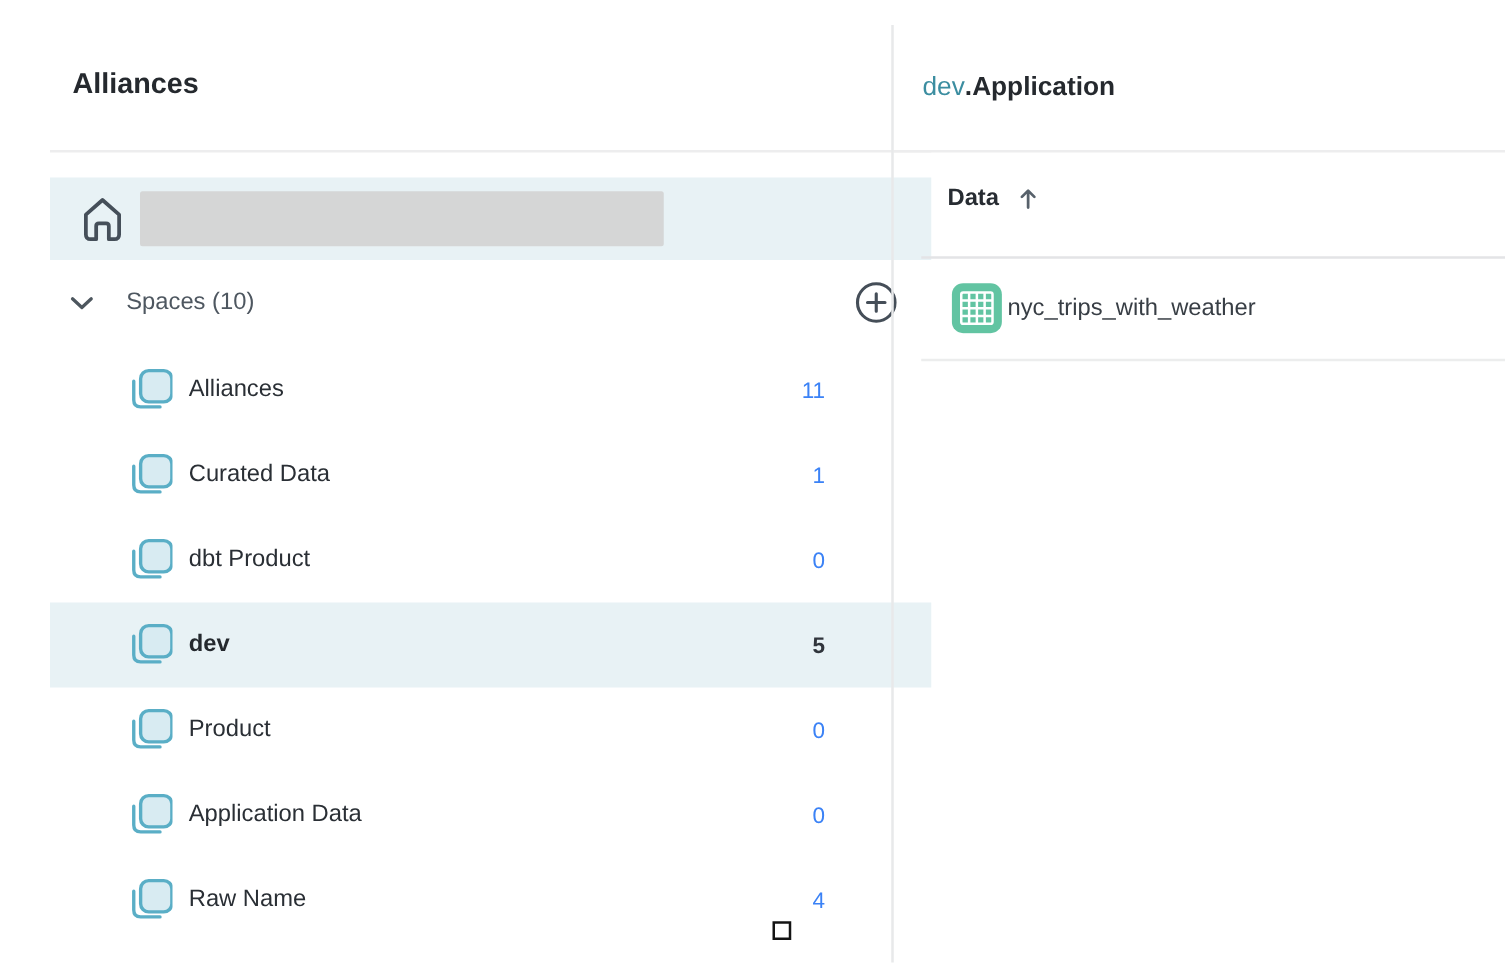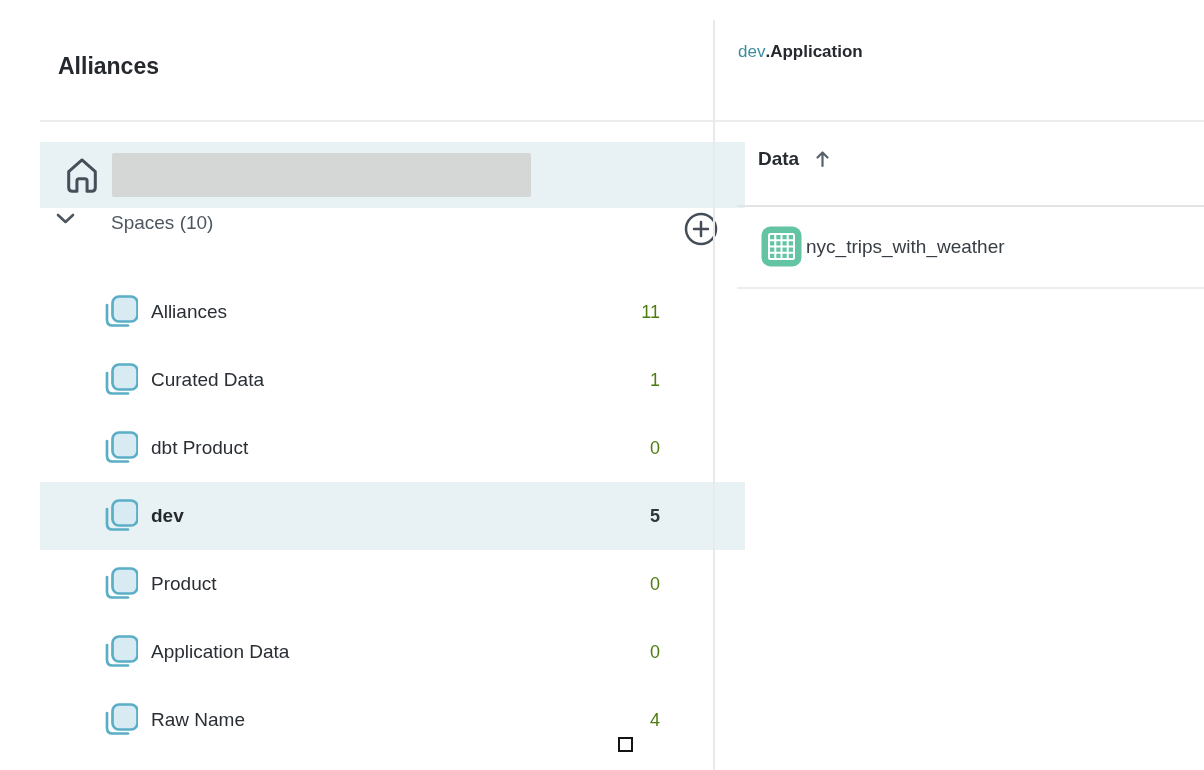--- a/index.html
+++ b/index.html
@@ -21,47 +21,46 @@
   .home-row {
     position: absolute; left: 40px; right: 0; top: 142px; height: 66px;
     background: #e8f2f5; display: flex; align-items: center; padding-left: 23px;
     box-sizing: border-box; cursor: pointer;
   }
   .skeleton-bar {
     margin-left: 11px; width: 419px; height: 44px; background: #d5d6d6; border-radius: 2px;
   }
   .spaces-header {
     position: absolute; left: 40px; right: 0; top: 212px; height: 60px;
-    display: flex; align-items: flex-start; padding-left: 15px; padding-right: 27px;
+    display: flex; align-items: center; padding-left: 15px; padding-right: 27px;
     box-sizing: border-box;
-    gap: 10px;
   }
   .spaces-header .label {
     margin-left: 25px; font-size: 19px; color: #4e5760;
   }
   .spaces-header .spacer { flex: 1; }
   .spaces-list { position: absolute; left: 40px; right: 0; top: 278px; }
   .space-item {
     height: 68px; display: flex; align-items: center; padding-left: 63px;
     box-sizing: border-box; cursor: pointer;
   }
   .space-item.selected { background: #e8f2f5; }
   .space-item .name { margin-left: 13px; font-size: 19px; color: #2a2f35; }
   .space-item.selected .name { font-weight: 700; color: #24292e; }
   .space-item .count {
     margin-left: auto; margin-right: 85px; width: 60px; text-align: right;
-    font-size: 18px; color: #4d7c0f;
+    font-size: 18px; color: #3b82f6;
   }
   .space-item.selected .count { font-weight: 700; color: #30353c; }
   
   .v-divider { position: absolute; left: 713px; top: 20px; bottom: 0; width: 2px; background: #e8e9ea; }
   
   .right-panel { position: absolute; left: 715px; top: 0; right: 0; height: 770px; }
   .breadcrumb {
-    position: absolute; left: 23px; top: 36px; font-size: 17px; line-height: 32px; white-space: nowrap;
+    position: absolute; left: 23px; top: 54px; font-size: 21px; line-height: 32px; white-space: nowrap;
   }
   .breadcrumb .ctx { color: #3b8da0; font-weight: 400; cursor: pointer; }
   .breadcrumb .sep, .breadcrumb .leaf { color: #25292e; font-weight: 700; }
   .rp-divider-top { position: absolute; left: 0; right: 0; top: 120px; height: 2px; background: #ededee; }
   .col-header {
     position: absolute; left: 43px; top: 148px; display: flex; align-items: center;
     font-size: 19px; font-weight: 600; color: #272c32; cursor: pointer;
   }
   .col-header .sort-arrow { margin-left: 15px; display: inline-flex; }
   .rp-divider-mid { position: absolute; left: 22px; right: 0; top: 205px; height: 1.5px; background: #e3e4e6; }

